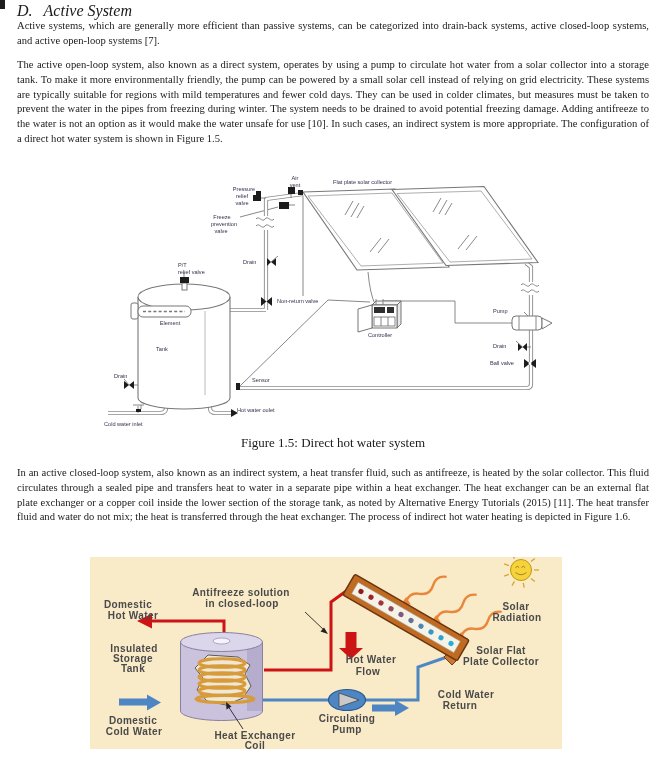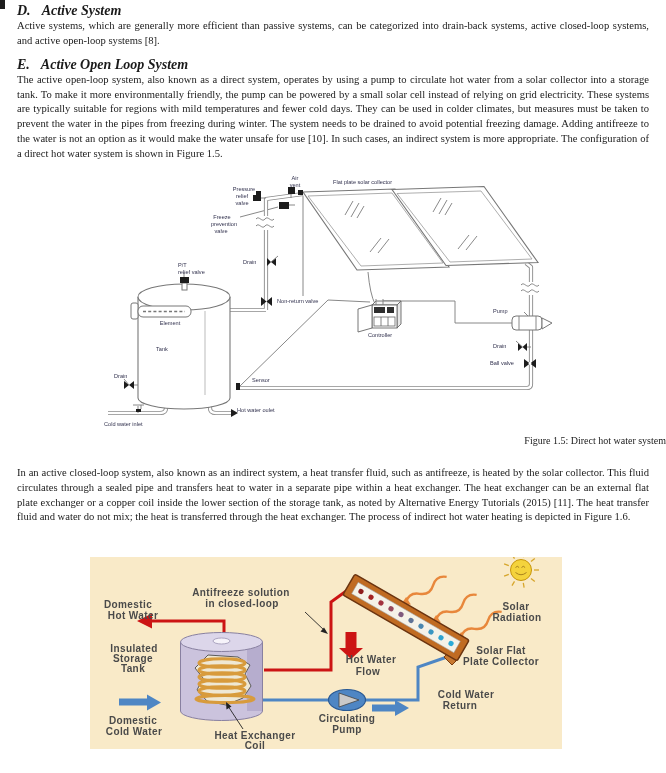--- a/index.html
+++ b/index.html
@@ -1,47 +1,46 @@
 <!DOCTYPE html>
 <html><head>
 <meta charset="utf-8">
 <style>
   html,body{margin:0;padding:0;background:#e8e8e8;}
   #page{position:relative;width:666px;height:773px;background:#ffffff;overflow:hidden;
         font-family:"Liberation Serif",serif;color:#1a1a1a;}
   .sec{position:absolute;left:17px;width:632px;}
-  .heading{font-style:italic;font-size:14px;line-height:14.8px;white-space:nowrap;font-weight:bold;}
+  .heading{font-style:italic;font-size:16px;line-height:14.8px;white-space:nowrap;}
   .heading .hl{margin-right:11px;}
   .body-par{font-size:10.6px;line-height:14.8px;text-align:justify;}
-  .caption{position:absolute;left:0;width:666px;text-align:right;font-size:10px;}
+  .caption{position:absolute;left:0;width:666px;text-align:center;font-size:13px;}
   svg{position:absolute;display:block;}
   .pipe-o{stroke:#8a8a8a;stroke-width:4.2;fill:none;stroke-linejoin:round;stroke-linecap:butt;}
   .pipe-i{stroke:#ffffff;stroke-width:2.4;fill:none;stroke-linejoin:round;stroke-linecap:butt;}
   .thin{stroke:#7a7a7a;stroke-width:0.9;fill:none;}
   .outl{fill:#ffffff;stroke:#777;stroke-width:1;}
   .blk{fill:#1c1c1c;stroke:none;}
   .hatch{stroke:#8a8a8a;stroke-width:1;fill:none;}
   .l15{font-family:"Liberation Sans",sans-serif;font-size:5.6px;fill:#33334f;}
   .l16{font-family:"Liberation Sans",sans-serif;font-size:10px;font-weight:bold;
        fill:#4a4a4a;letter-spacing:0.4px;text-anchor:middle;}
   .corner-mark{position:absolute;left:0;top:0;width:5px;height:9px;background:#1d1d1d;}
 </style>
 </head>
 <body>
 
 <div id="page">
   <div class="corner-mark"></div>
 
   <div class="sec" style="top:4px">
     <div class="heading"><span class="hl">D.</span><span>Active System</span></div>
-    <div class="body-par">Active systems, which are generally more efficient than passive systems, can be categorized into drain-back systems, active closed-loop systems, and active open-loop systems [8].</div>
+    <div class="body-par">Active systems, which are generally more efficient than passive systems, can be categorized into drain-back systems, active closed-loop systems, and active open-loop systems [7].</div>
   </div>
 
   <div class="sec" style="top:58px">
-    <div class="heading"><span class="hl">E.</span><span>Active Open Loop System</span></div>
     <div class="body-par">The active open-loop system, also known as a direct system, operates by using a pump to circulate hot water from a solar collector into a storage tank. To make it more environmentally friendly, the pump can be powered by a small solar cell instead of relying on grid electricity. These systems are typically suitable for regions with mild temperatures and fewer cold days. They can be used in colder climates, but measures must be taken to prevent the water in the pipes from freezing during winter. The system needs to be drained to avoid potential freezing damage. Adding antifreeze to the water is not an option as it would make the water unsafe for use [10]. In such cases, an indirect system is more appropriate. The configuration of a direct hot water system is shown in Figure 1.5.</div>
   </div>
 
   <svg style="left:100px;top:170px" width="460" height="265" viewBox="100 170 460 265">
 
     <g>
       <line class="thin" x1="240" y1="386" x2="328" y2="300"></line>
       <line class="thin" x1="328" y1="300" x2="370" y2="302"></line>
       <path class="thin" d="M368,272 Q370,294 375,304"></path>
       <path class="thin" d="M383,301 H455 V323 H512"></path>

